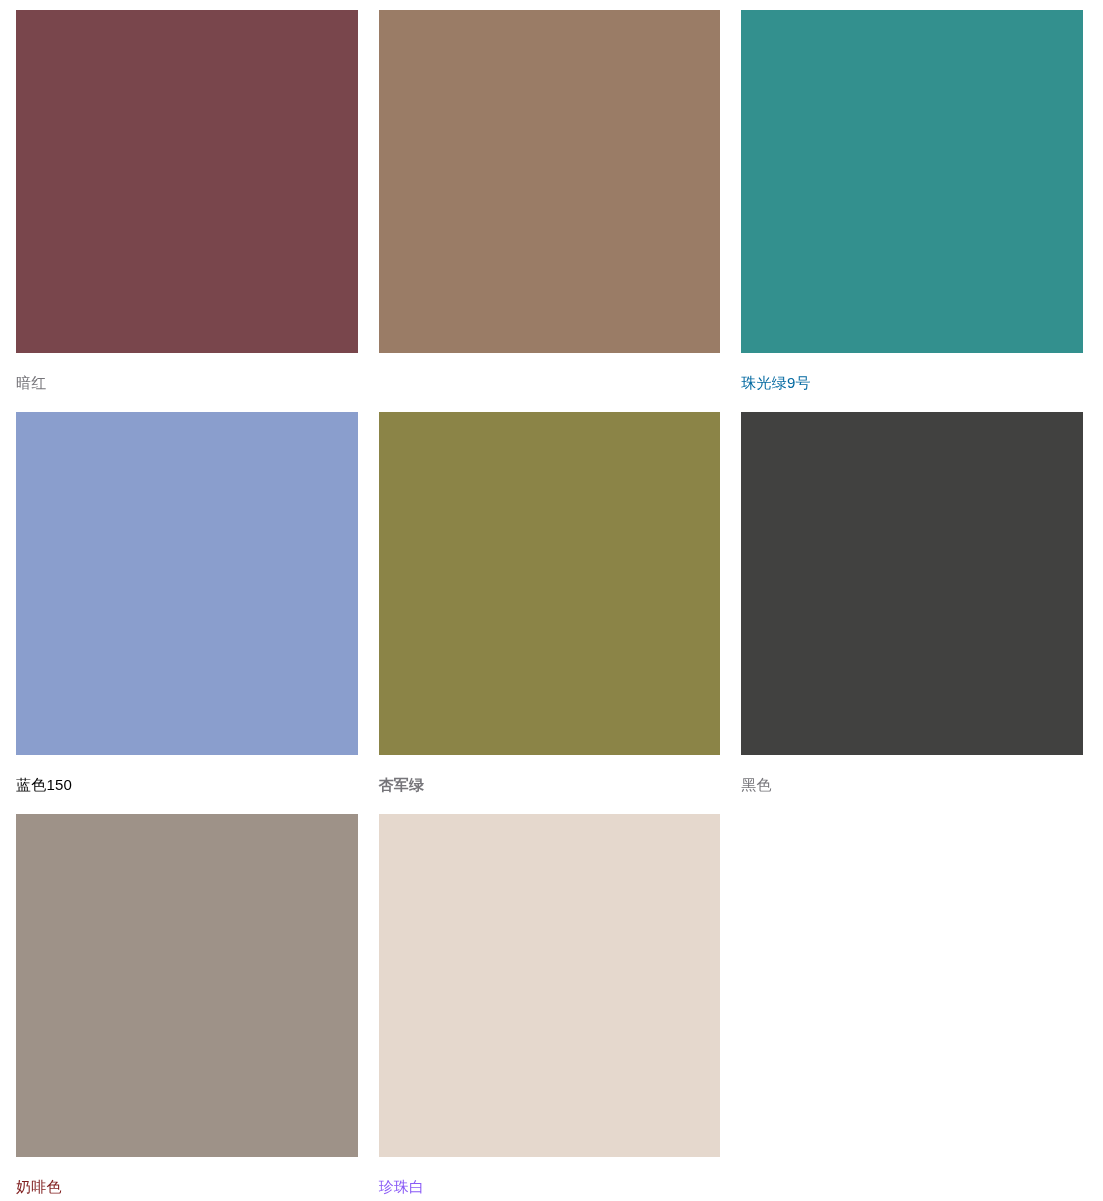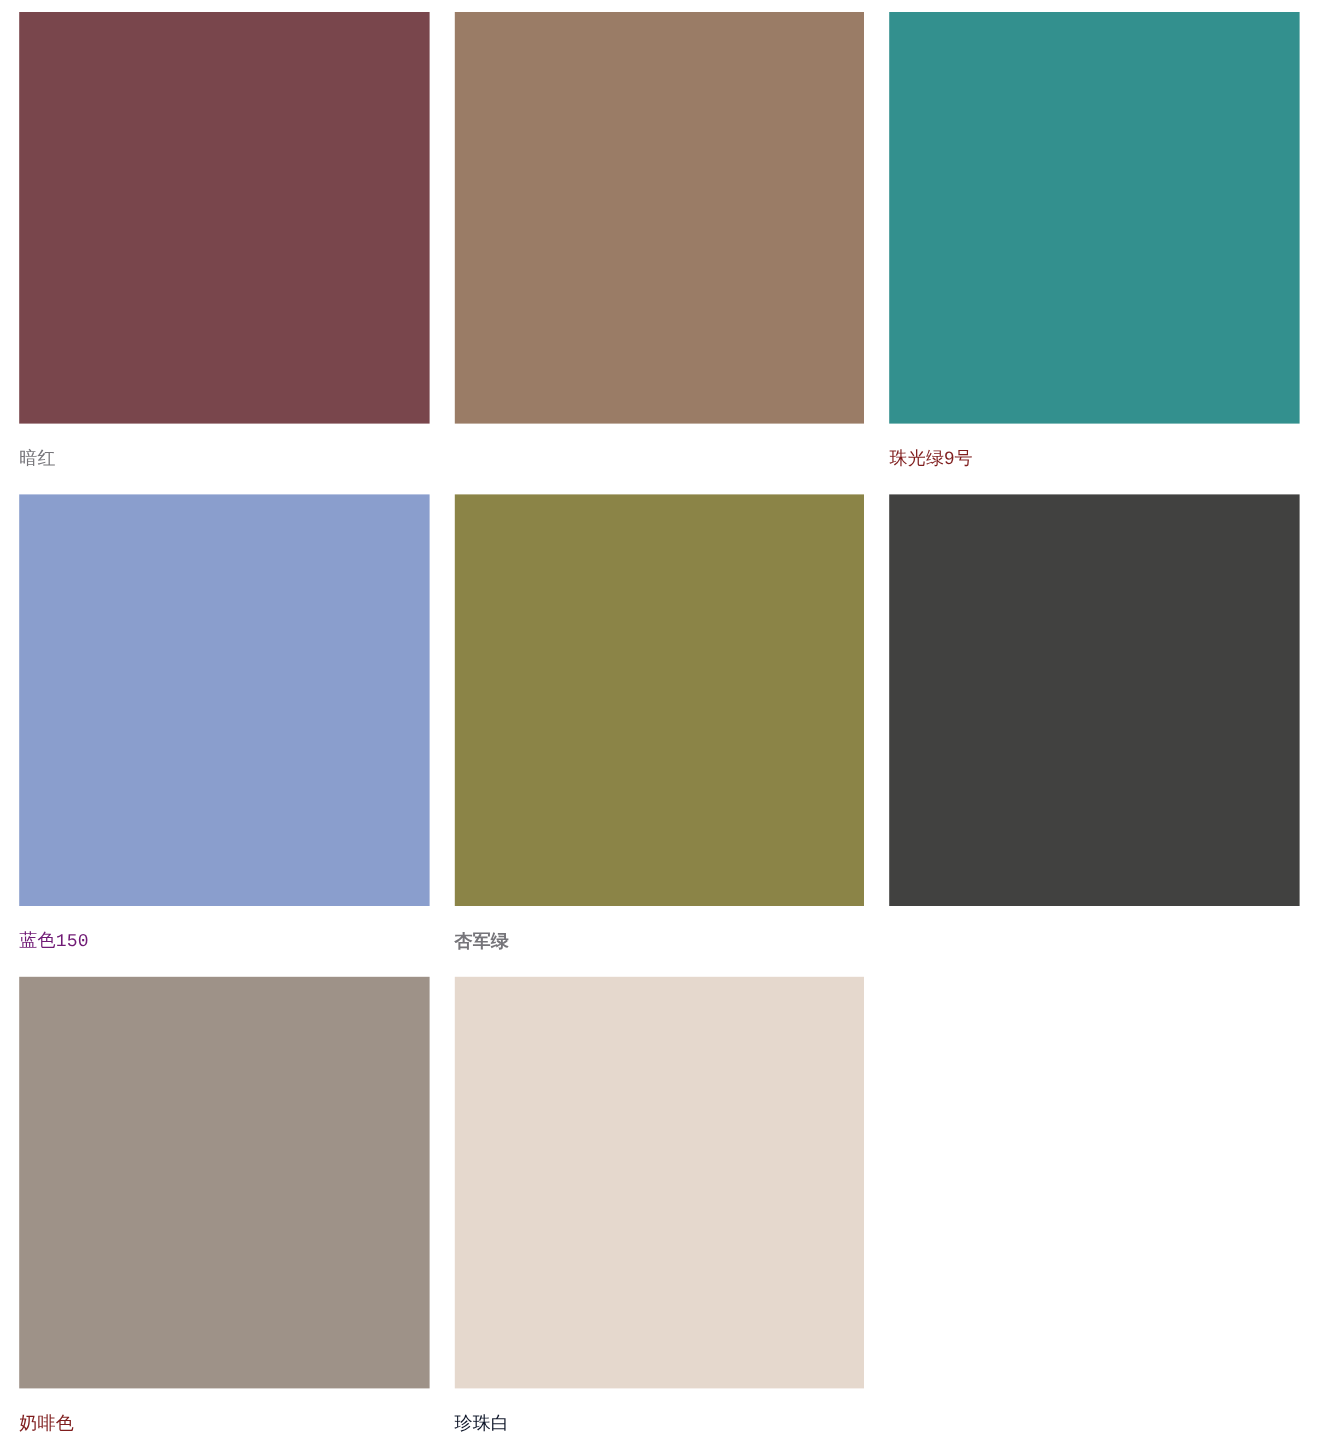--- a/index.html
+++ b/index.html
@@ -64,40 +64,41 @@
     <div class="swatch-label" style="color: rgb(118, 117, 122);">暗红</div>
   </div>
 
 
   <div class="swatch-cell">
     <div class="swatch-chip" style="background-color: rgb(154, 124, 102);"></div>
   </div>
 
   <div class="swatch-cell">
     <div class="swatch-chip" style="background-color: rgb(51, 144, 142);"></div>
-    <div class="swatch-label" style="color: #7f1d1d;">珠光绿9号</div>
+    <div class="swatch-label" style="color: #0369a1;">珠光绿9号</div>
   </div>
 
   <div class="swatch-cell">
     <div class="swatch-chip" style="background-color: rgb(138, 158, 205);"></div>
-    <div class="swatch-label" style="color: #701a75; font-family: Liberation Mono, monospace;">蓝色150</div>
+    <div class="swatch-label" style="color: #000000;">蓝色150</div>
   </div>
 
   <div class="swatch-cell">
     <div class="swatch-chip" style="background-color: rgb(139, 132, 71);"></div>
     <div class="swatch-label" style="color: rgb(118, 117, 122); font-weight: bold;">杏军绿</div>
   </div>
 
   <div class="swatch-cell row-last">
     <div class="swatch-chip" style="background-color: rgb(65, 65, 64);"></div>
+    <div class="swatch-label" style="color: rgb(118, 117, 122);">黑色</div>
   </div>
 
   <div class="swatch-cell row-last">
     <div class="swatch-chip" style="background-color: rgb(158, 146, 136);"></div>
     <div class="swatch-label" style="color: #7f1d1d;">奶啡色</div>
   </div>
 
   <div class="swatch-cell row-last">
     <div class="swatch-chip" style="background-color: rgb(229, 216, 205);"></div>
-    <div class="swatch-label" style="color: #0f172a;">珍珠白</div>
+    <div class="swatch-label" style="color: #8b5cf6;">珍珠白</div>
   </div>
 
 </div>
 
 </body></html>

